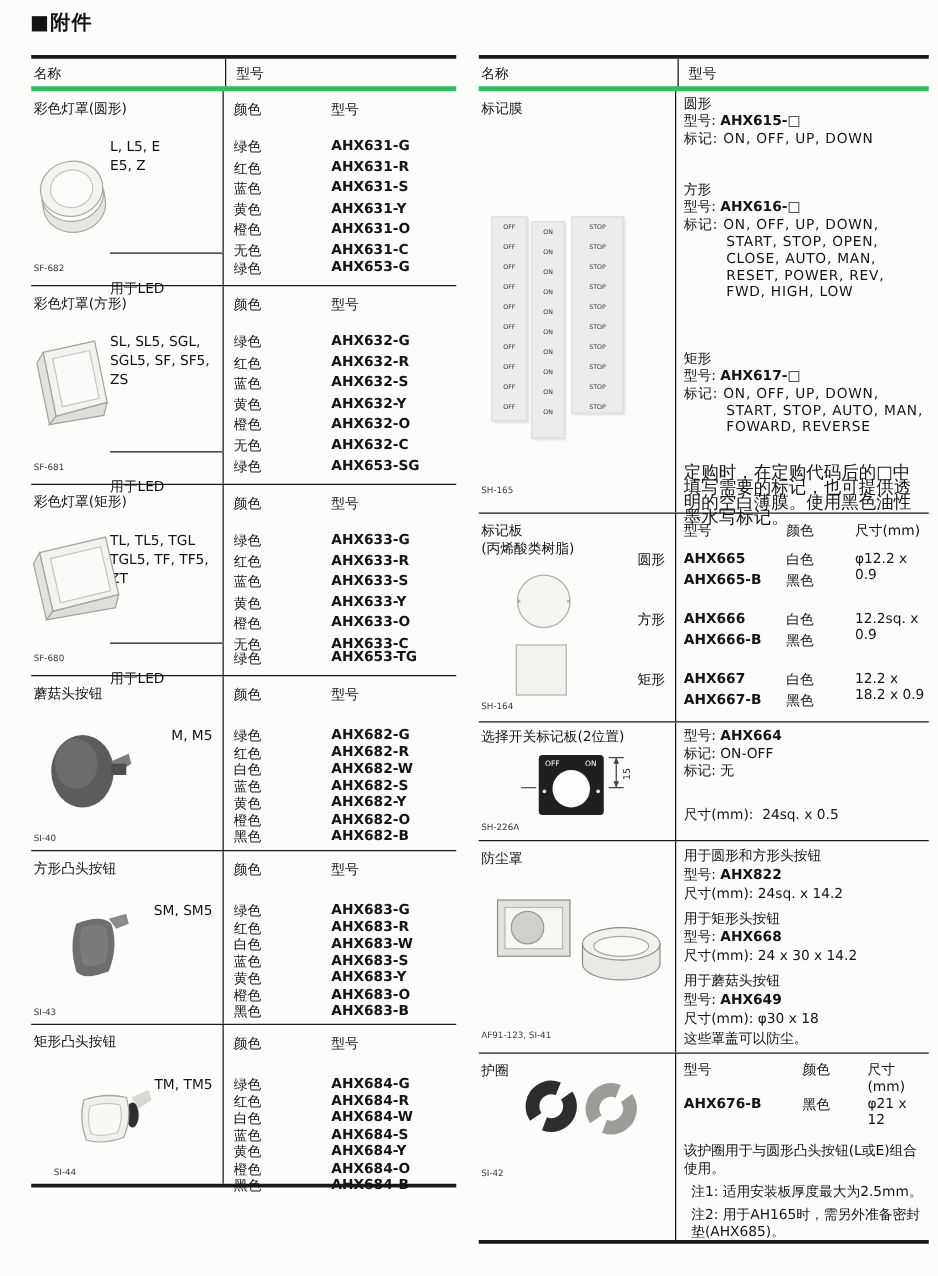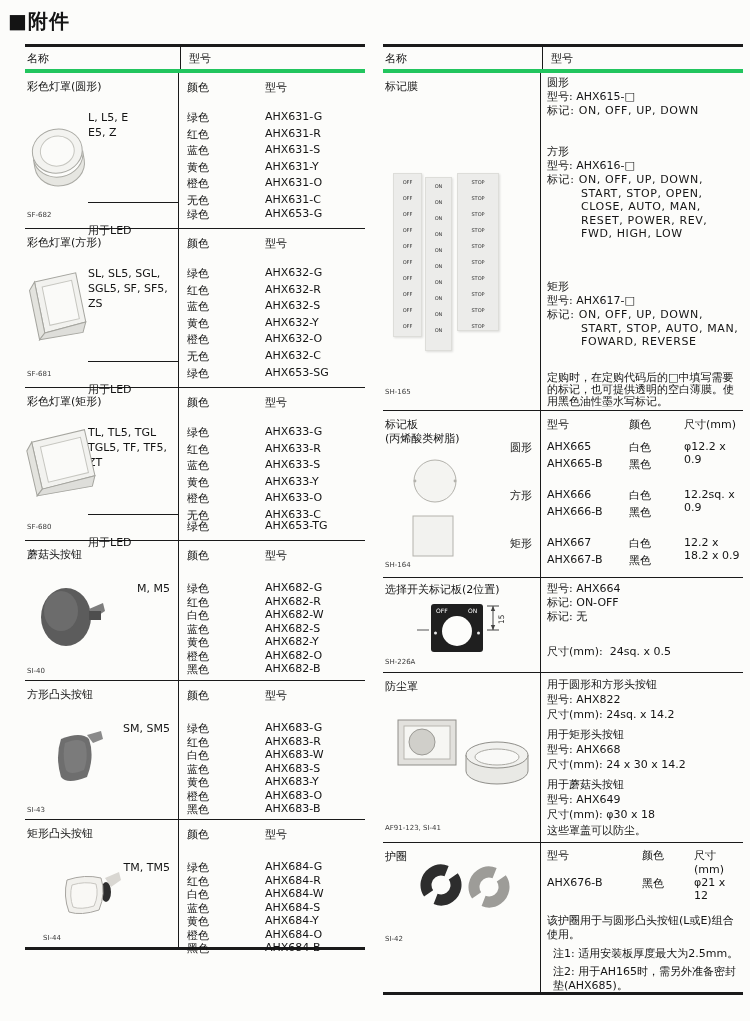--- a/index.html
+++ b/index.html
@@ -1,18 +1,18 @@
 <!DOCTYPE html>
 <html><head>
 <meta charset="utf-8">
 <style>
   html,body{margin:0;padding:0}
   body{width:750px;height:1021px;background:#fcfcfa;color:#141414;
        font-family:"DejaVu Sans","Liberation Sans",sans-serif;font-size:11px;position:relative;overflow:hidden}
-  .page-title{position:absolute;left:8px;top:8px;font-size:20px;font-weight:bold;letter-spacing:1px}
+  .page-title{position:absolute;left:24px;top:8px;font-size:16px;font-weight:bold;letter-spacing:1px}
   .tbl{position:absolute;top:44px;border-top:3px solid #1a1a1a;border-bottom:3px solid #1a1a1a;background:#fcfcfa}
   .tbl-left{left:25px;width:340px}
   .tbl-right{left:383px;width:360px}
   .row{display:flex}
   .c1{position:relative;flex:0 0 153px}
   .tbl-right .c1{flex:0 0 157px}
   .c2{position:relative;flex:1;border-left:1.2px solid #1a1a1a}
   .thead{border-bottom:4px solid #22c55e;height:22px}
   .thead .c1{display:flex;align-items:center;padding-left:2px}
   .thead .c2{display:flex;align-items:center;padding-left:8px}
@@ -21,34 +21,34 @@
   .types{position:absolute;top:37px;left:63px;white-space:pre-line;line-height:15px}
   .btnsec .types{left:auto;right:8px;text-align:right;top:40px}
   .subhead{position:absolute;top:7px;left:8px;display:flex}
   .subhead .sc{width:78px}
   .rows{position:absolute;left:8px;top:37px}
   .btnsec .rows{top:40px}
   .r{display:flex}
   .lamp .r{height:16.5px}
   .btnsec .r{height:13.5px}
   .cn{width:78px}
-  .model,b{font-weight:normal}
+  .model,b{font-weight:bold}
   .imglabel{font-size:7px;color:#3a3a3a}
   .imgbox{position:absolute}
   
   .ledrow{display:flex;height:26px}
   .ledrow .lc1{flex:0 0 153px;display:flex}
   .led-lab{width:61px;padding:9px 0 0 2px}
   .led-mid{flex:1;border-top:1.2px solid #1a1a1a;padding-top:20px}
   .ledrow .c2{padding-top:5px;display:flex}
   
   .abs{position:absolute}
   .kline{line-height:14px}
   .kv{padding-left:34px;text-indent:-34px;line-height:13.5px;letter-spacing:.6px}
-  .note{line-height:12px;font-size:11px}
+  .note{line-height:12px;font-size:14px}
   
   .strips{position:absolute;top:100px;left:10px;width:120px}
   .strip{position:absolute;top:0;background:#ececea;border:.5px solid #ddddd9;box-shadow:1px 1px 2px rgba(0,0,0,.12)}
   .strip.s1{left:0;width:27px;height:162px}
   .strip.s2{left:32px;width:25px;height:172px;top:4px}
   .strip.s3{left:64px;width:40px;height:156px}
   .srow{height:16px;display:flex;align-items:center;justify-content:center;font-size:5px;color:#333}
   
   .mp-rows{position:absolute;top:29px;left:6px;right:2px}
   .mpg{margin-bottom:14px}

